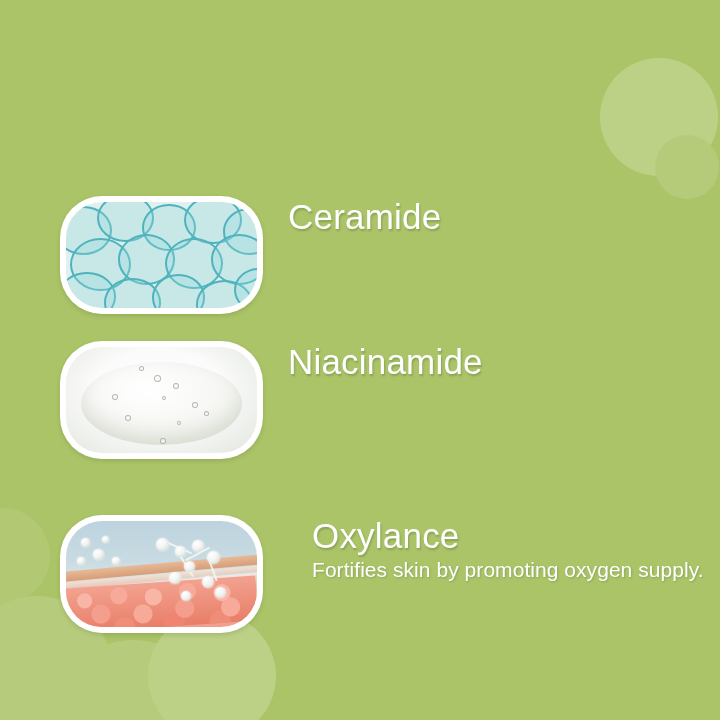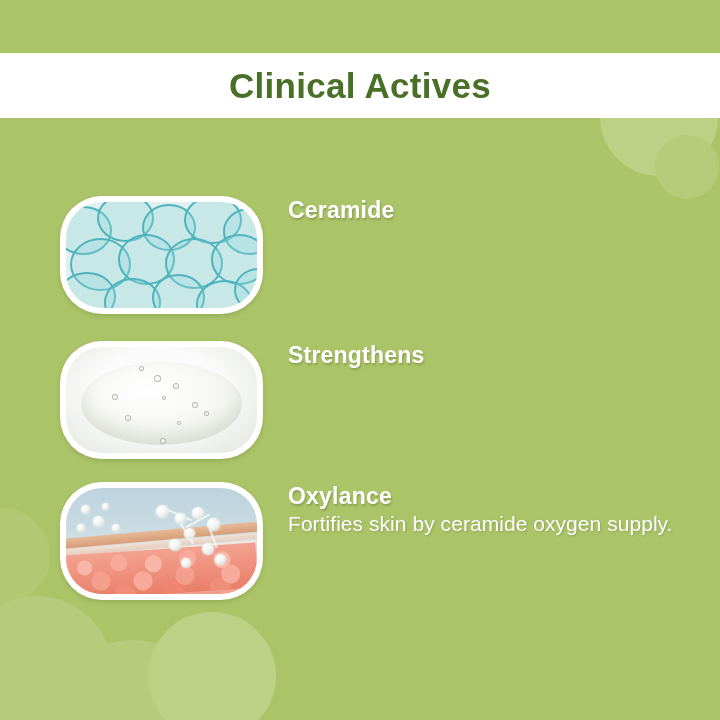--- a/index.html
+++ b/index.html
@@ -54,21 +54,21 @@
   .row {
     position:absolute;
     left:0;
     width:720px;
     display:flex;
     align-items:flex-start;
     z-index:3;
   }
   #row-0 { top:196px; }
   #row-1 { top:341px; }
-  #row-2 { top:482px; }
+  #row-2 { top:515px;gap:24px; }
 
   .thumb-wrap {
     margin-left:60px;
     width:203px;
     height:118px;
     flex:0 0 auto;
     border-radius:42px;
     background:#ffffff;
     padding:6px;
     box-shadow:0 2px 4px rgba(60,80,30,0.18);
@@ -148,22 +148,22 @@
     background:rgba(245,248,245,0.85);
   }
 
   
   .txt {
     margin-left:25px;
     padding-top:2px;
     flex:1 1 auto;
   }
   .ing-name {
-    font-size:23px;
-    font-weight:bold;
+    font-size:35px;
+    font-weight:normal;
     color:#ffffff;
     line-height:1.06;
     letter-spacing:0.2px;
     text-shadow:1px 2px 2px rgba(90,110,55,0.40);
   }
   .ing-desc {
     margin-top:3px;
     font-size:21px;
     color:#ffffff;
     line-height:1.26;
@@ -176,23 +176,20 @@
 
 <div id="poster">
 
   <div class="blob blob-topright"></div>
   <div class="blob blob-topright2"></div>
   <div class="blob blob-ml"></div>
   <div class="blob blob-bl-a"></div>
   <div class="blob blob-bl-b"></div>
   <div class="blob blob-bl-c"></div>
 
-  <div id="banner">
-    <div id="banner-title">Clinical Actives</div>
-  </div>
 
   <div class="row" id="row-0">
     <div class="thumb-wrap">
       <div class="thumb tx-bubbles">
         <div class="bub" style="left:-6%;  top:4%;   width:30%; height:46%;"></div>
         <div class="bub" style="left:16%;  top:-8%;  width:30%; height:46%;"></div>
         <div class="bub" style="left:40%;  top:2%;   width:28%; height:44%;"></div>
         <div class="bub" style="left:62%;  top:-6%;  width:30%; height:46%;"></div>
         <div class="bub" style="left:82%;  top:6%;   width:28%; height:44%;"></div>
         <div class="bub" style="left:2%;   top:34%;  width:32%; height:50%;"></div>
@@ -221,21 +218,21 @@
         <div class="spk" style="left:24%; top:44%; width:6px; height:6px;"></div>
         <div class="spk" style="left:50%; top:46%; width:4px; height:4px;"></div>
         <div class="spk" style="left:66%; top:52%; width:6px; height:6px;"></div>
         <div class="spk" style="left:72%; top:60%; width:5px; height:5px;"></div>
         <div class="spk" style="left:31%; top:64%; width:6px; height:6px;"></div>
         <div class="spk" style="left:58%; top:70%; width:4px; height:4px;"></div>
         <div class="spk" style="left:49%; top:86%; width:6px; height:6px;"></div>
       </div>
     </div>
     <div class="txt">
-      <div class="ing-name">Strengthens</div>
+      <div class="ing-name">Niacinamide</div>
     </div>
   </div>
 
   <div class="row" id="row-2">
     <div class="thumb-wrap">
       <div class="thumb tx-skin">
         <div class="layer l-tan"></div>
         <div class="layer l-pale"></div>
         <div class="layer l-thin"></div>
         <div class="cells"></div>
@@ -254,17 +251,17 @@
         <div class="mol" style="left:60%; top:66%; width:10px; height:10px;"></div>
         <div class="mol" style="left:8%;  top:16%; width:9px;  height:9px;"></div>
         <div class="mol" style="left:14%; top:26%; width:11px; height:11px;"></div>
         <div class="mol" style="left:6%;  top:34%; width:8px;  height:8px;"></div>
         <div class="mol" style="left:19%; top:14%; width:7px;  height:7px;"></div>
         <div class="mol" style="left:24%; top:34%; width:8px;  height:8px;"></div>
       </div>
     </div>
     <div class="txt">
       <div class="ing-name">Oxylance</div>
-      <div class="ing-desc">Fortifies skin by ceramide oxygen supply.</div>
+      <div class="ing-desc">Fortifies skin by promoting oxygen supply.</div>
     </div>
   </div>
 
 </div>
 
 </body></html>

